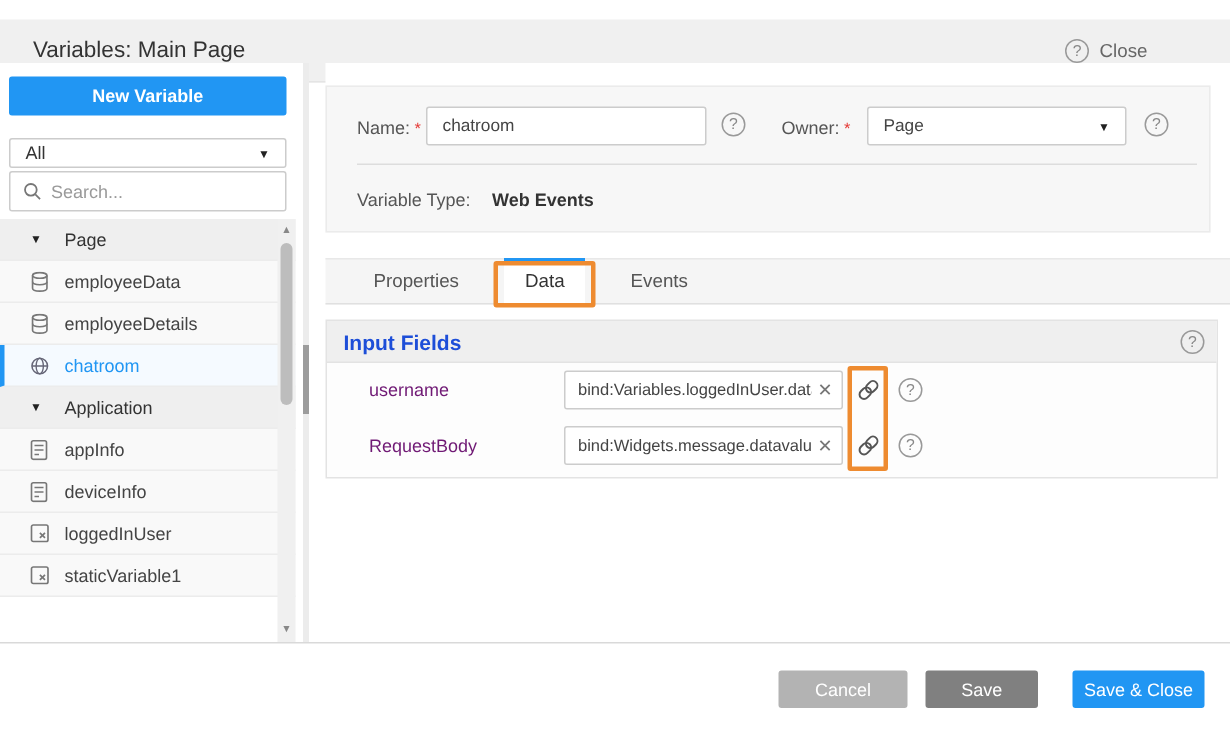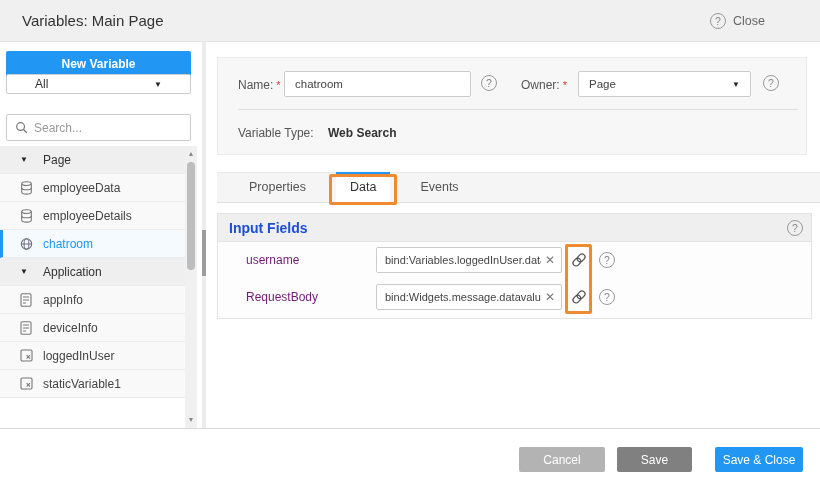--- a/index.html
+++ b/index.html
@@ -3,44 +3,44 @@
 <meta charset="utf-8">
 <style>
   * { margin:0; padding:0; box-sizing:border-box; }
   html,body { width:820px; height:489px; }
   body {
     position:relative; overflow:hidden; background:#fff;
     font-family:"Liberation Sans", sans-serif; color:#333;
   }
   
   .header {
-    position:absolute; left:0; top:0; width:820px; height:42px;
+    position:absolute; left:0; top:13px; width:820px; height:42px;
     background:#f0f0f0; border-bottom:1px solid #e4e4e4;
   }
   .header-title { position:absolute; left:22px; top:0; line-height:42px; font-size:15px; color:#333; }
   .header-help {
     position:absolute; right:55px; top:0; height:42px;
     display:flex; align-items:center; gap:7px; cursor:pointer; color:#666; font-size:12.5px;
   }
   .qcircle {
     display:inline-flex; align-items:center; justify-content:center;
     width:16px; height:16px; border:1px solid #999; border-radius:50%;
     color:#888; font-size:10.5px; background:transparent;
   }
   
   .sidebar { position:absolute; left:0; top:42px; width:202px; height:386px; background:#fff; }
   .btn-new {
     position:absolute; left:6px; top:9px; width:185px; height:26px;
     background:#2196f3; color:#fff; font-size:12px; font-weight:bold;
     border:none; border-radius:2px; display:flex; align-items:center; justify-content:center; cursor:pointer;
   }
   .filter-select {
-    position:absolute; left:6px; top:32px; width:185px; height:20px;
+    position:absolute; left:6px; top:50px; width:185px; height:20px;
     background:#fff; border:1px solid #ccc; border-radius:2px;
-    display:flex; align-items:center; font-size:12px; color:#333; padding:0 28px; cursor:pointer;
+    display:flex; align-items:center; font-size:12px; color:#333; padding:0 10px; cursor:pointer;
   }
   .filter-select .sel-caret { margin-left:auto; font-size:8px; color:#222; }
   .search-box {
     position:absolute; left:6px; top:72px; width:185px; height:27px;
     background:#fff; border:1px solid #ccc; border-radius:2px;
     display:flex; align-items:center; padding:0 8px; gap:6px;
   }
   .search-box input {
     border:none; outline:none; flex:1; font-size:12px; color:#444;
     font-family:"Liberation Sans", sans-serif; background:transparent;
@@ -292,21 +292,21 @@
     </div>
     <div class="owner-select">
       <span>Page</span>
       <span class="sel-caret">▼</span>
     </div>
     <span class="qcircle help-owner">?</span>
 
     <div class="form-divider"></div>
 
     <div class="vt-label">Variable Type:</div>
-    <div class="vt-value">Web Search</div>
+    <div class="vt-value">Web Events</div>
   </div>
 
   <div class="tabbar">
     <div class="tab">Properties</div>
     <div class="tab active">
       <span class="active-bar"></span>
       <span>Data</span>
       <span class="annotation-box"></span>
     </div>
     <div class="tab">Events</div>

